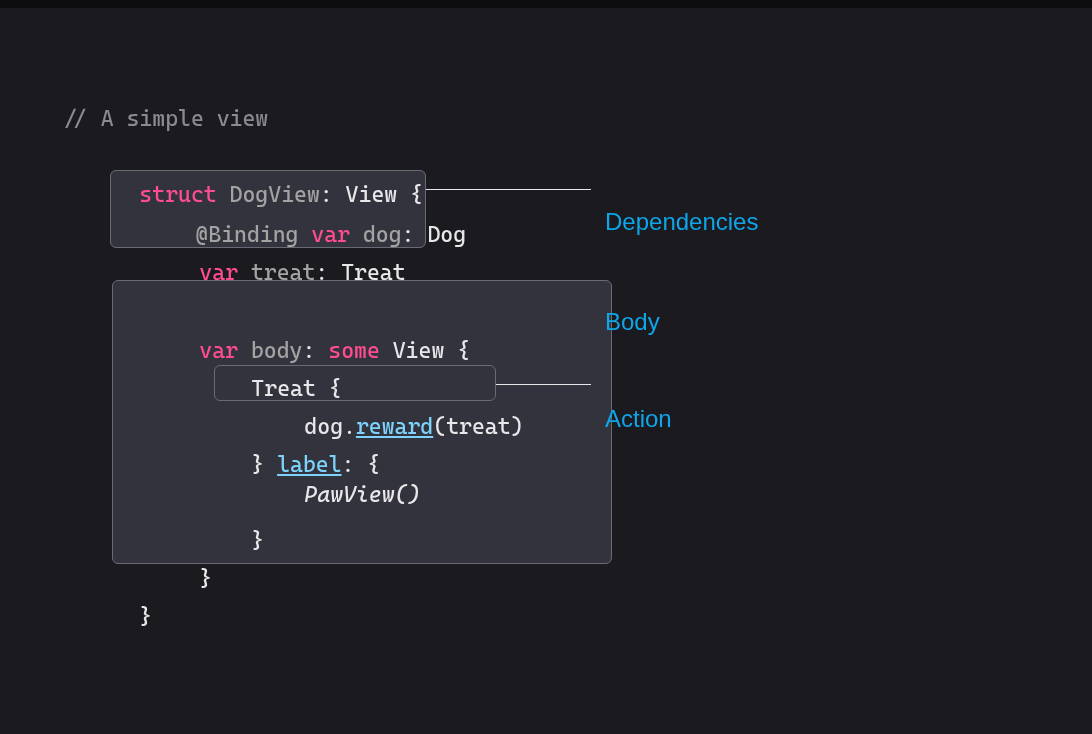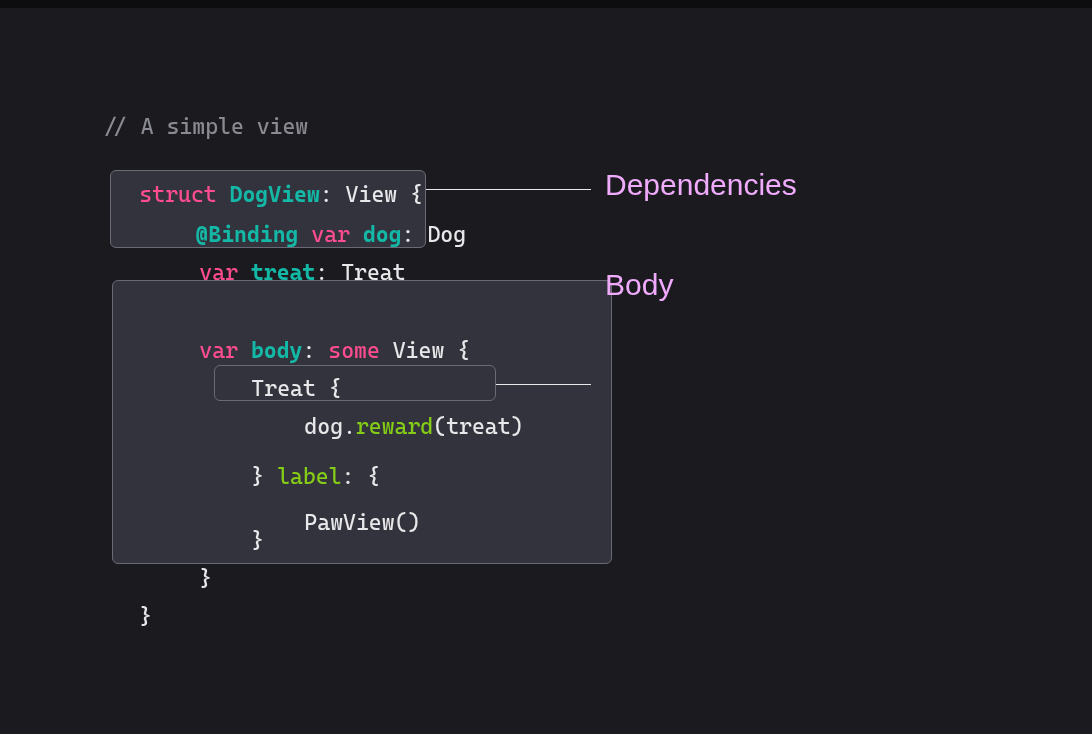--- a/index.html
+++ b/index.html
@@ -22,23 +22,23 @@
     .code-area {
       position: absolute;
       top: 92px;
       left: 62px;
       font-size: 22px;
       line-height: 38px;
       font-weight: 500;
     }
     .comment { color: #8a8a92; }
     .keyword { color: #ff4d8f; font-weight: 400; }
-    .type { color: #14b8a6; font-weight: bold; }
+    .type { color: #a3a3a3; }
     .plain { color: #e8e8ea; }
-    .method { color: #84cc16; }
+    .method { color: #7dd3fc; text-decoration: underline; }
     .paren { color: #e8e8ea; }
 
     .box {
       position: absolute;
       border: 1px solid #6a6a75;
       border-radius: 6px;
       background: #33333d;
     }
     .box-deps {
       top: 162px;
@@ -59,24 +59,25 @@
       height: 36px;
     }
 
     .code-line {
       position: absolute;
       white-space: pre;
     }
 
     .label {
       position: absolute;
-      color: #f0abfc;
+      color: #0ea5e9;
       font-family: -apple-system, 'SF Pro Display', 'Helvetica Neue', Arial, sans-serif;
-      font-size: 30px;
+      font-size: 24px;
       font-weight: 500;
+      margin-top: 40px;
     }
     .label-deps { top: 160px; left: 605px; }
     .label-body { top: 260px; left: 605px; }
     .label-action { top: 357px; left: 605px; }
 
     .connector {
       position: absolute;
       background: #e8e8ea;
       height: 1.3px;
     }
@@ -87,21 +88,21 @@
 <div class="slide-area">
 
   <div class="box box-deps"></div>
   <div class="box box-body"></div>
   <div class="box box-action"></div>
 
   <div class="connector" style="top:181px; left:426px; width:165px;"></div>
   <div class="connector" style="top:376px; left:496px; width:95px;"></div>
 
   <div class="code-area">
-    <div class="code-line" style="top:8px; left:0;margin-left:40px;"><span class="comment">// A simple view</span></div>
+    <div class="code-line" style="top:0; left:0;"><span class="comment">// A simple view</span></div>
 
     <div class="code-line" style="top:38px; left:0;">
       <span class="keyword">struct</span><span class="plain"> </span><span class="type">DogView</span><span class="plain">:</span><span class="plain"> </span><span class="plain">View</span><span class="plain"> </span><span class="plain">{</span>
     </div>
 
     <div class="code-line" style="top:78px; left:56px;">
       <span class="type">@Binding</span><span class="plain"> </span><span class="keyword">var</span><span class="plain"> </span><span class="type">dog</span><span class="plain">: </span><span class="plain">Dog</span>
     </div>
 
     <div class="code-line" style="top:116px; left:60px;">
@@ -113,37 +114,38 @@
     </div>
 
     <div class="code-line" style="top:232px; left:112px;">
       <span class="plain">Treat</span><span class="plain"> </span><span class="plain">{</span>
     </div>
 
     <div class="code-line" style="top:270px; left:165px;">
       <span class="plain">dog</span><span class="plain">.</span><span class="method">reward</span><span class="paren">(</span><span class="plain">treat</span><span class="paren">)</span>
     </div>
 
-    <div class="code-line" style="top:320px; left:112px;">
+    <div class="code-line" style="top:308px; left:112px;">
       <span class="plain">}</span><span class="plain"> </span><span class="method">label</span><span class="plain">:</span><span class="plain"> </span><span class="plain">{</span>
     </div>
 
-    <div class="code-line" style="top:366px; left:165px;">
+    <div class="code-line" style="top:338px; left:165px;font-style:italic;">
       <span class="plain">PawView</span><span class="paren">()</span>
     </div>
 
     <div class="code-line" style="top:384px; left:112px;">
       <span class="plain">}</span>
     </div>
 
     <div class="code-line" style="top:422px; left:60px;">
       <span class="plain">}</span>
     </div>
 
     <div class="code-line" style="top:460px; left:0;">
       <span class="plain">}</span>
     </div>
   </div>
 
   <div class="label label-deps">Dependencies</div>
   <div class="label label-body">Body</div>
+  <div class="label label-action">Action</div>
 
 </div>
 
 </body></html>

